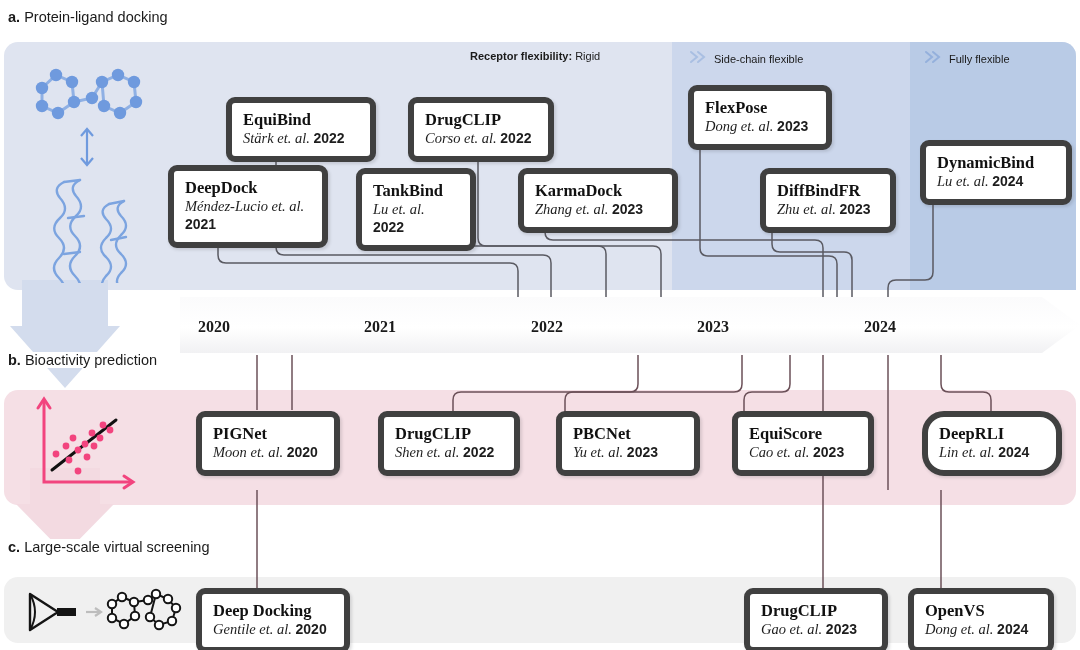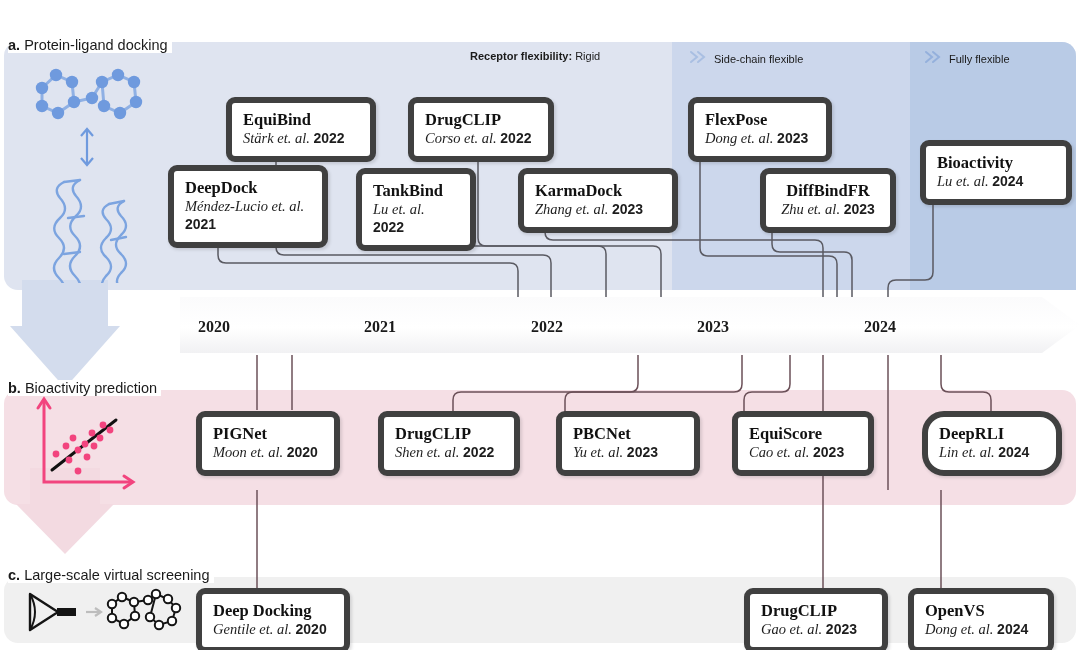--- a/index.html
+++ b/index.html
@@ -2,21 +2,21 @@
 <html><head>
 <meta charset="utf-8">
 <style>
   html,body{margin:0;padding:0;background:#ffffff;}
   body{width:1080px;height:650px;position:relative;overflow:hidden;
        font-family:"Liberation Sans",sans-serif;}
   #root{position:absolute;left:0;top:0;width:1080px;height:650px;}
 
   .sec-label{position:absolute;font-family:"Liberation Sans",sans-serif;
              font-size:14.5px;color:#1b1b1b;white-space:nowrap;z-index:40;
-             background:#ffffff;padding:0 4px 0 0;margin-top:28px;}
+             background:#ffffff;padding:0 4px 0 0;}
   .sec-label b{font-weight:bold;}
 
   
   .panel{position:absolute;border-radius:14px;}
   #panel-a{left:4px;top:42px;width:1072px;height:248px;background:#dfe4f0;
            border-top-left-radius:14px;border-top-right-radius:14px;
            border-bottom-left-radius:14px;border-bottom-right-radius:0px;}
   #band-side{position:absolute;left:672px;top:42px;width:238px;height:248px;
              background:#ccd7ec;border-radius:0;}
   #band-full{position:absolute;left:910px;top:42px;width:166px;height:248px;
@@ -275,34 +275,34 @@
     <div class="au">
       <span>Corso et. al.</span> <b>2022</b>
     </div>
   </div>
   <div class="card" style="left:518px;top:168px;width:160px;">
     <div class="nm">KarmaDock</div>
     <div class="au">
       <span>Zhang et. al.</span> <b>2023</b>
     </div>
   </div>
-  <div class="card" style="left:688px;top:97px;width:144px;">
+  <div class="card" style="left:688px;top:85px;width:144px;">
     <div class="nm">FlexPose</div>
     <div class="au">
       <span>Dong et. al.</span> <b>2023</b>
     </div>
   </div>
-  <div class="card" style="left:760px;top:168px;width:136px;text-align:center;">
+  <div class="card" style="left:760px;top:168px;width:136px;">
     <div class="nm">DiffBindFR</div>
     <div class="au">
       <span>Zhu et. al.</span> <b>2023</b>
     </div>
   </div>
   <div class="card" style="left:920px;top:140px;width:152px;">
-    <div class="nm">Bioactivity</div>
+    <div class="nm">DynamicBind</div>
     <div class="au">
       <span>Lu et. al.</span> <b>2024</b>
     </div>
   </div>
 
   <div class="card" style="left:196px;top:411px;width:144px;">
     <div class="nm">PIGNet</div>
     <div class="au">
       <span>Moon et. al.</span> <b>2020</b>
     </div>

